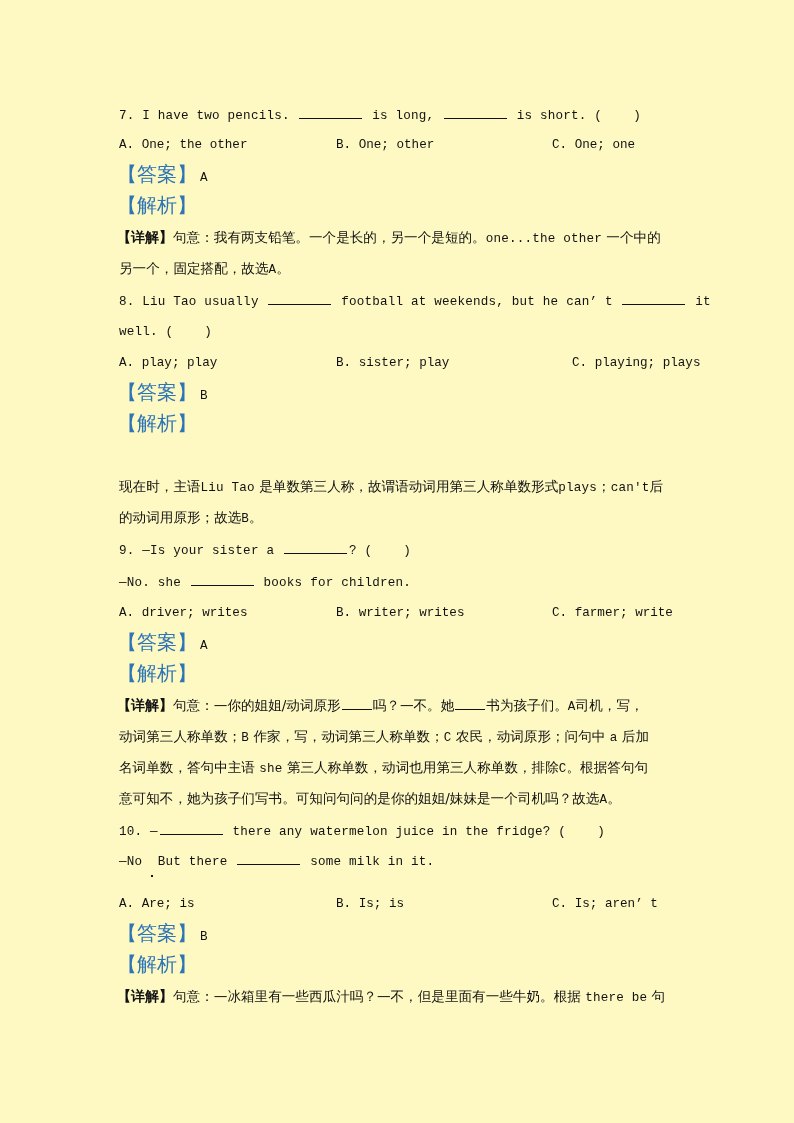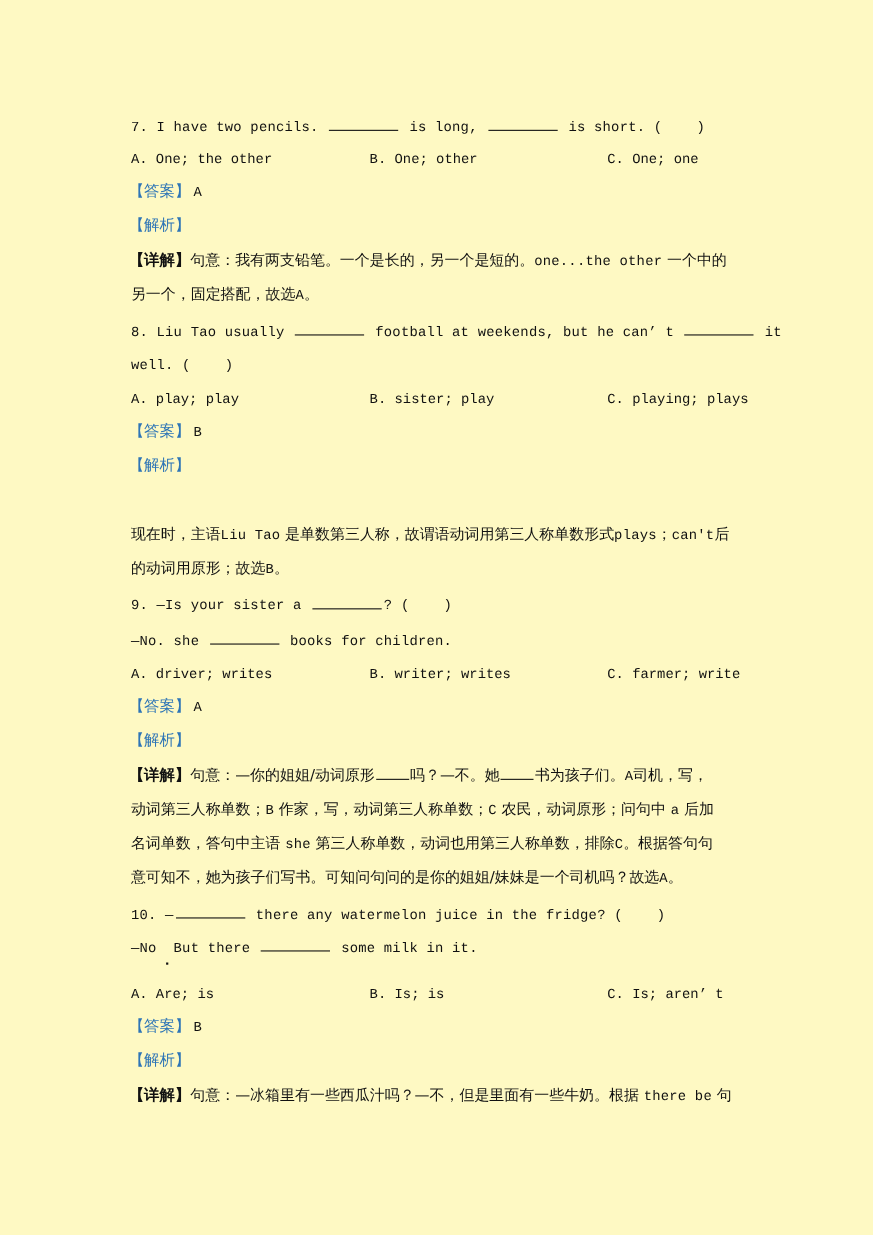--- a/index.html
+++ b/index.html
@@ -33,21 +33,21 @@
     font-size: 12.6px;
     letter-spacing: 0.2px;
   }
   .zh {
     font-family: "DejaVu Sans", "Liberation Sans", sans-serif;
     font-size: 13.6px;
   }
   .tag {
     color: #2e75b6;
     font-family: "DejaVu Sans", "Liberation Sans", sans-serif;
-    font-size: 14px;
+    font-size: 20px;
     margin-left: -2px;
   }
   .tag-bold {
     color: #111111;
     font-family: "DejaVu Sans", "Liberation Sans", sans-serif;
     font-size: 14px;
     font-weight: bold;
     margin-left: -2px;
   }
   .ans-value {
@@ -100,21 +100,21 @@
   <div class="line" style="top:196px;"><span class="tag">【解析】</span></div>
 
   <div class="line zh" style="top:228px;"><span class="tag-bold">【详解】</span><span>句意：我有两支铅笔。一个是长的，另一个是短的。</span><span class="en">one...the other</span> <span>一个中的</span></div>
   <div class="line zh" style="top:259px;"><span>另一个，固定搭配，故选</span><span class="en">A</span><span>。</span></div>
 
   <div class="line en" style="top:292px;"><span>8. Liu Tao usually </span><span class="blank"></span><span> football at weekends, but he can’ t </span><span class="blank"></span><span> it</span></div>
   <div class="line en" style="top:323px;">well. (    )</div>
 
   <div class="opt" style="left:119px; top:354px;">A. play; play</div>
   <div class="opt" style="left:336px; top:354px;">B. sister; play</div>
-  <div class="opt" style="left:552px; top:354px;">C. playing; plays</div>
+  <div class="opt" style="left:572px; top:354px;">C. playing; plays</div>
 
   <div class="line" style="top:383px;"><span class="tag">【答案】</span><span class="ans-value">B</span></div>
 
   <div class="line" style="top:414px;"><span class="tag">【解析】</span></div>
 
   <div class="line zh" style="top:477px;"><span>现在时，主语</span><span class="en">Liu Tao</span> <span>是单数第三人称，故谓语动词用第三人称单数形式</span><span class="en">plays</span><span>；</span><span class="en">can't</span><span>后</span></div>
   <div class="line zh" style="top:508px;"><span>的动词用原形；故选</span><span class="en">B</span><span>。</span></div>
 
   <div class="line en" style="top:541px;"><span>9. —Is your sister a </span><span class="blank"></span><span>? (    )</span></div>
   <div class="line en" style="top:573px;"><span>—No. she </span><span class="blank"></span><span> books for children.</span></div>

